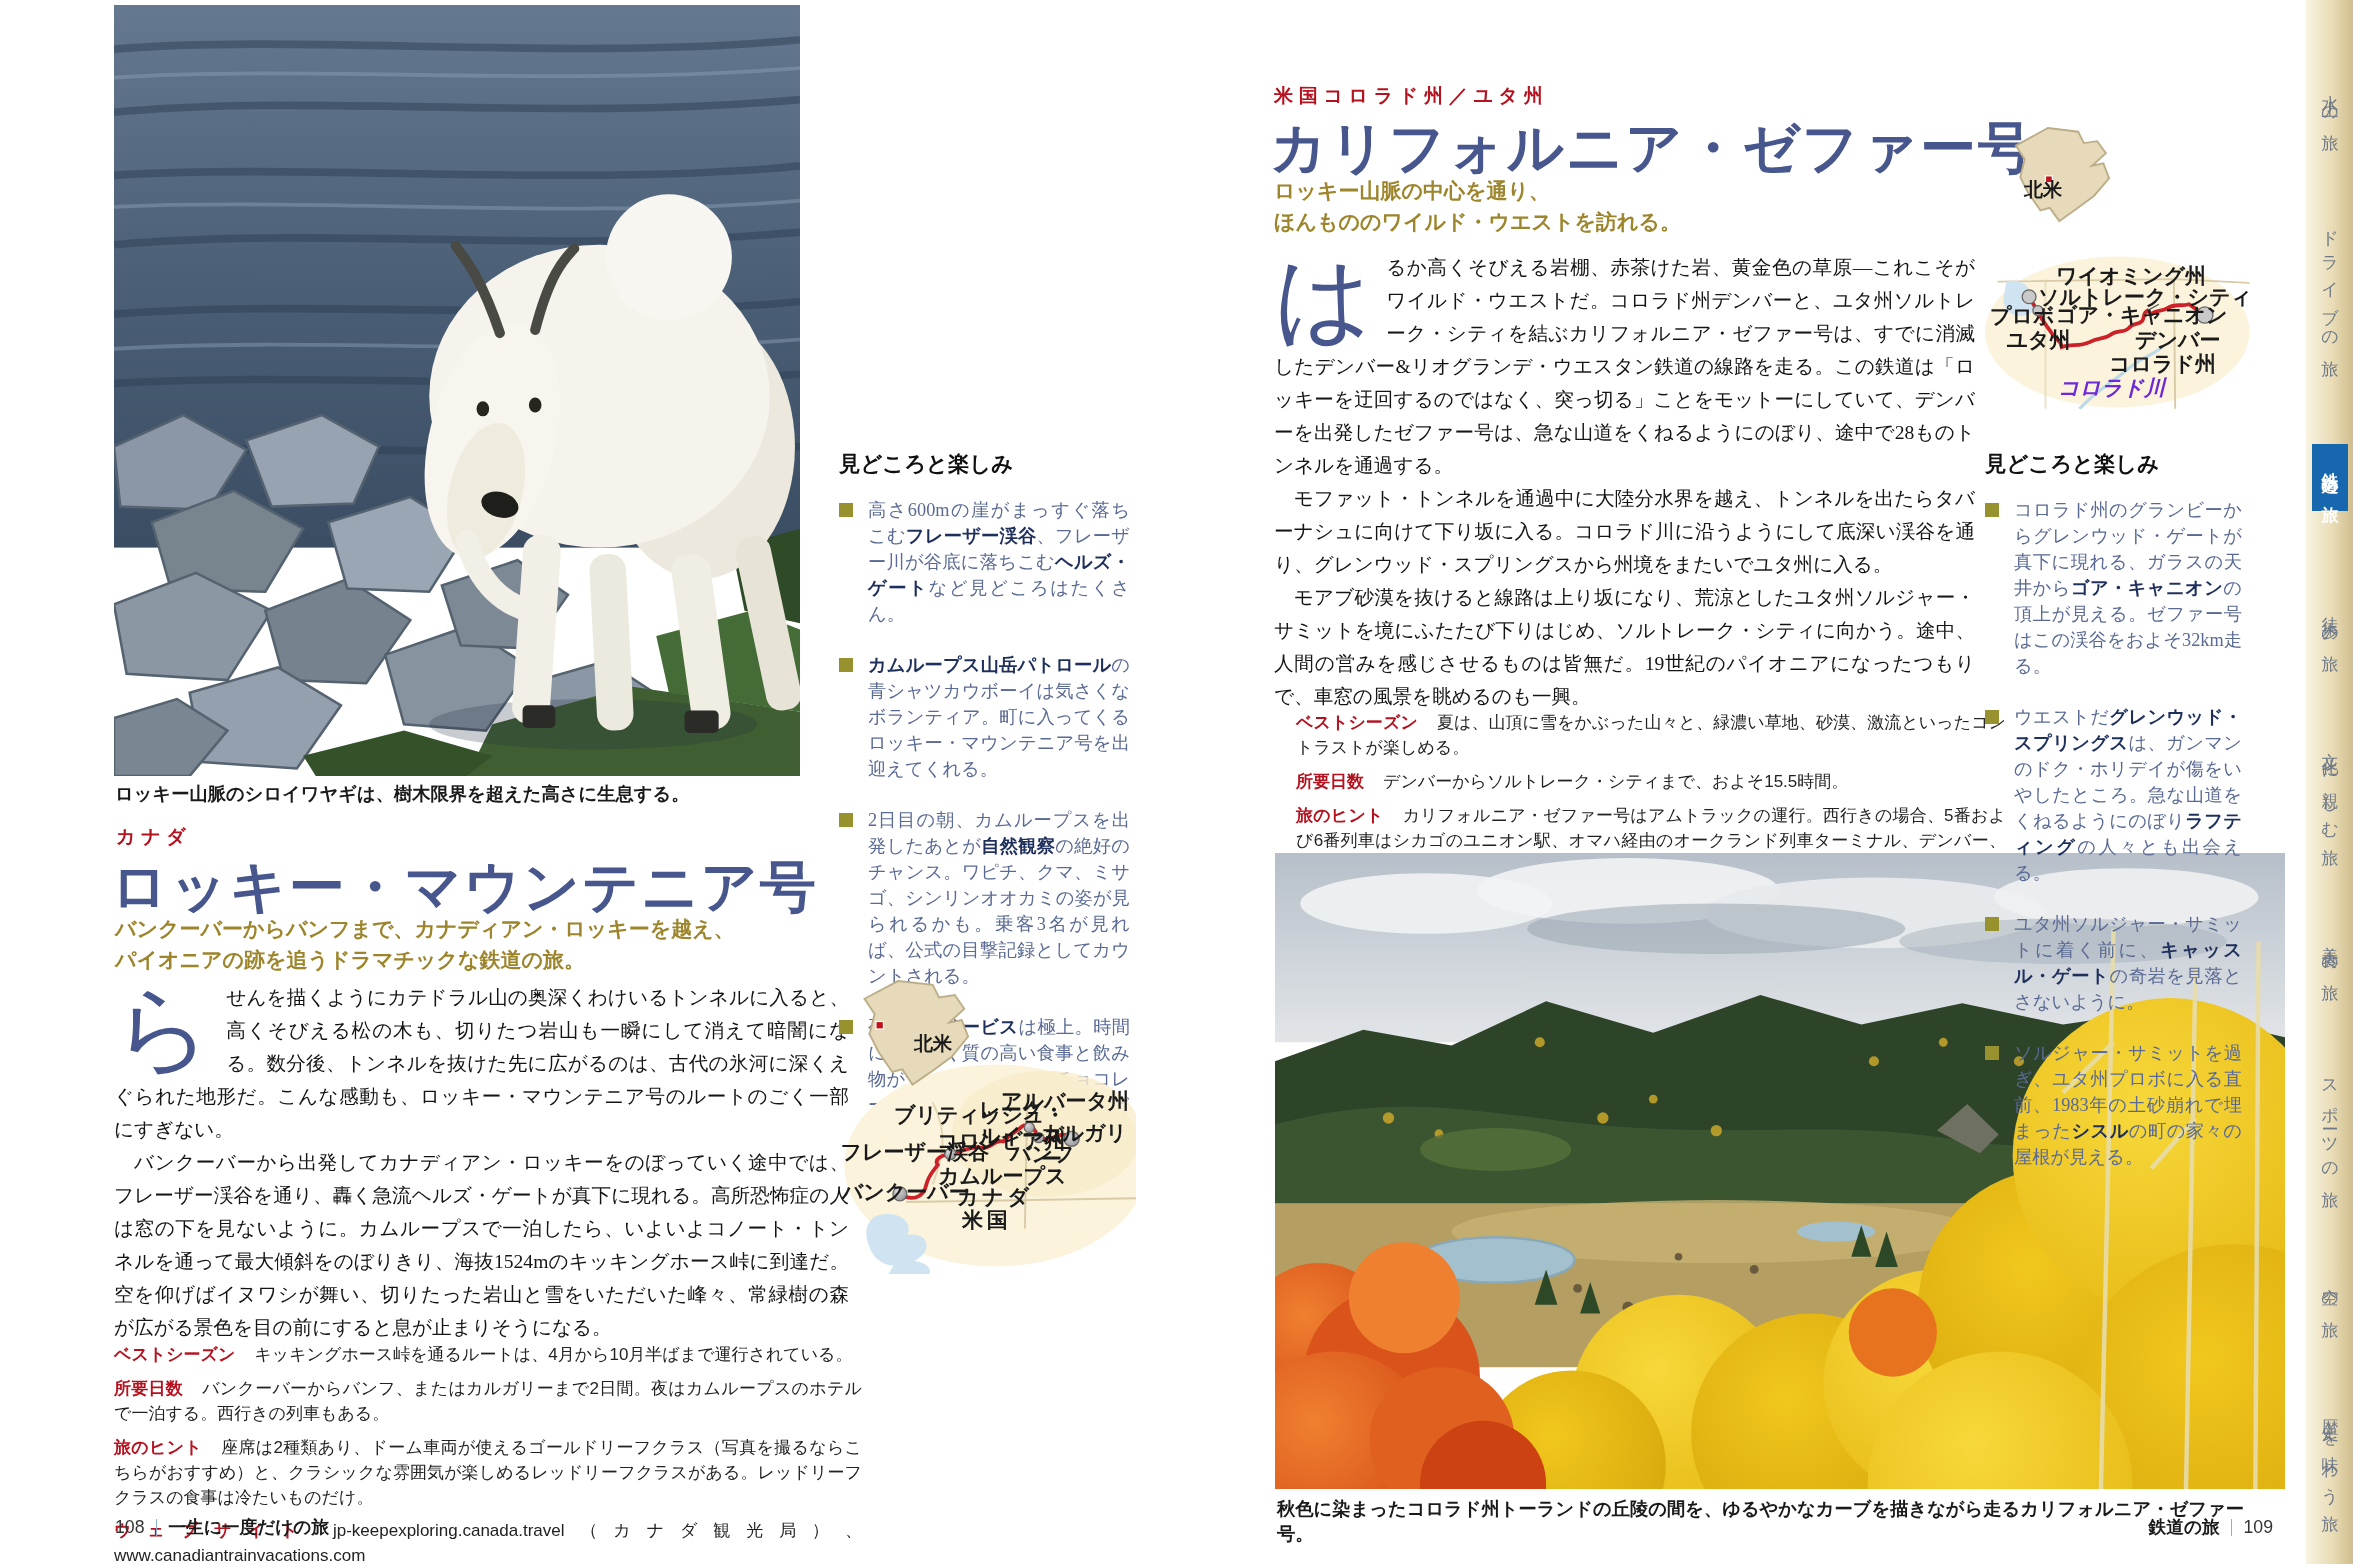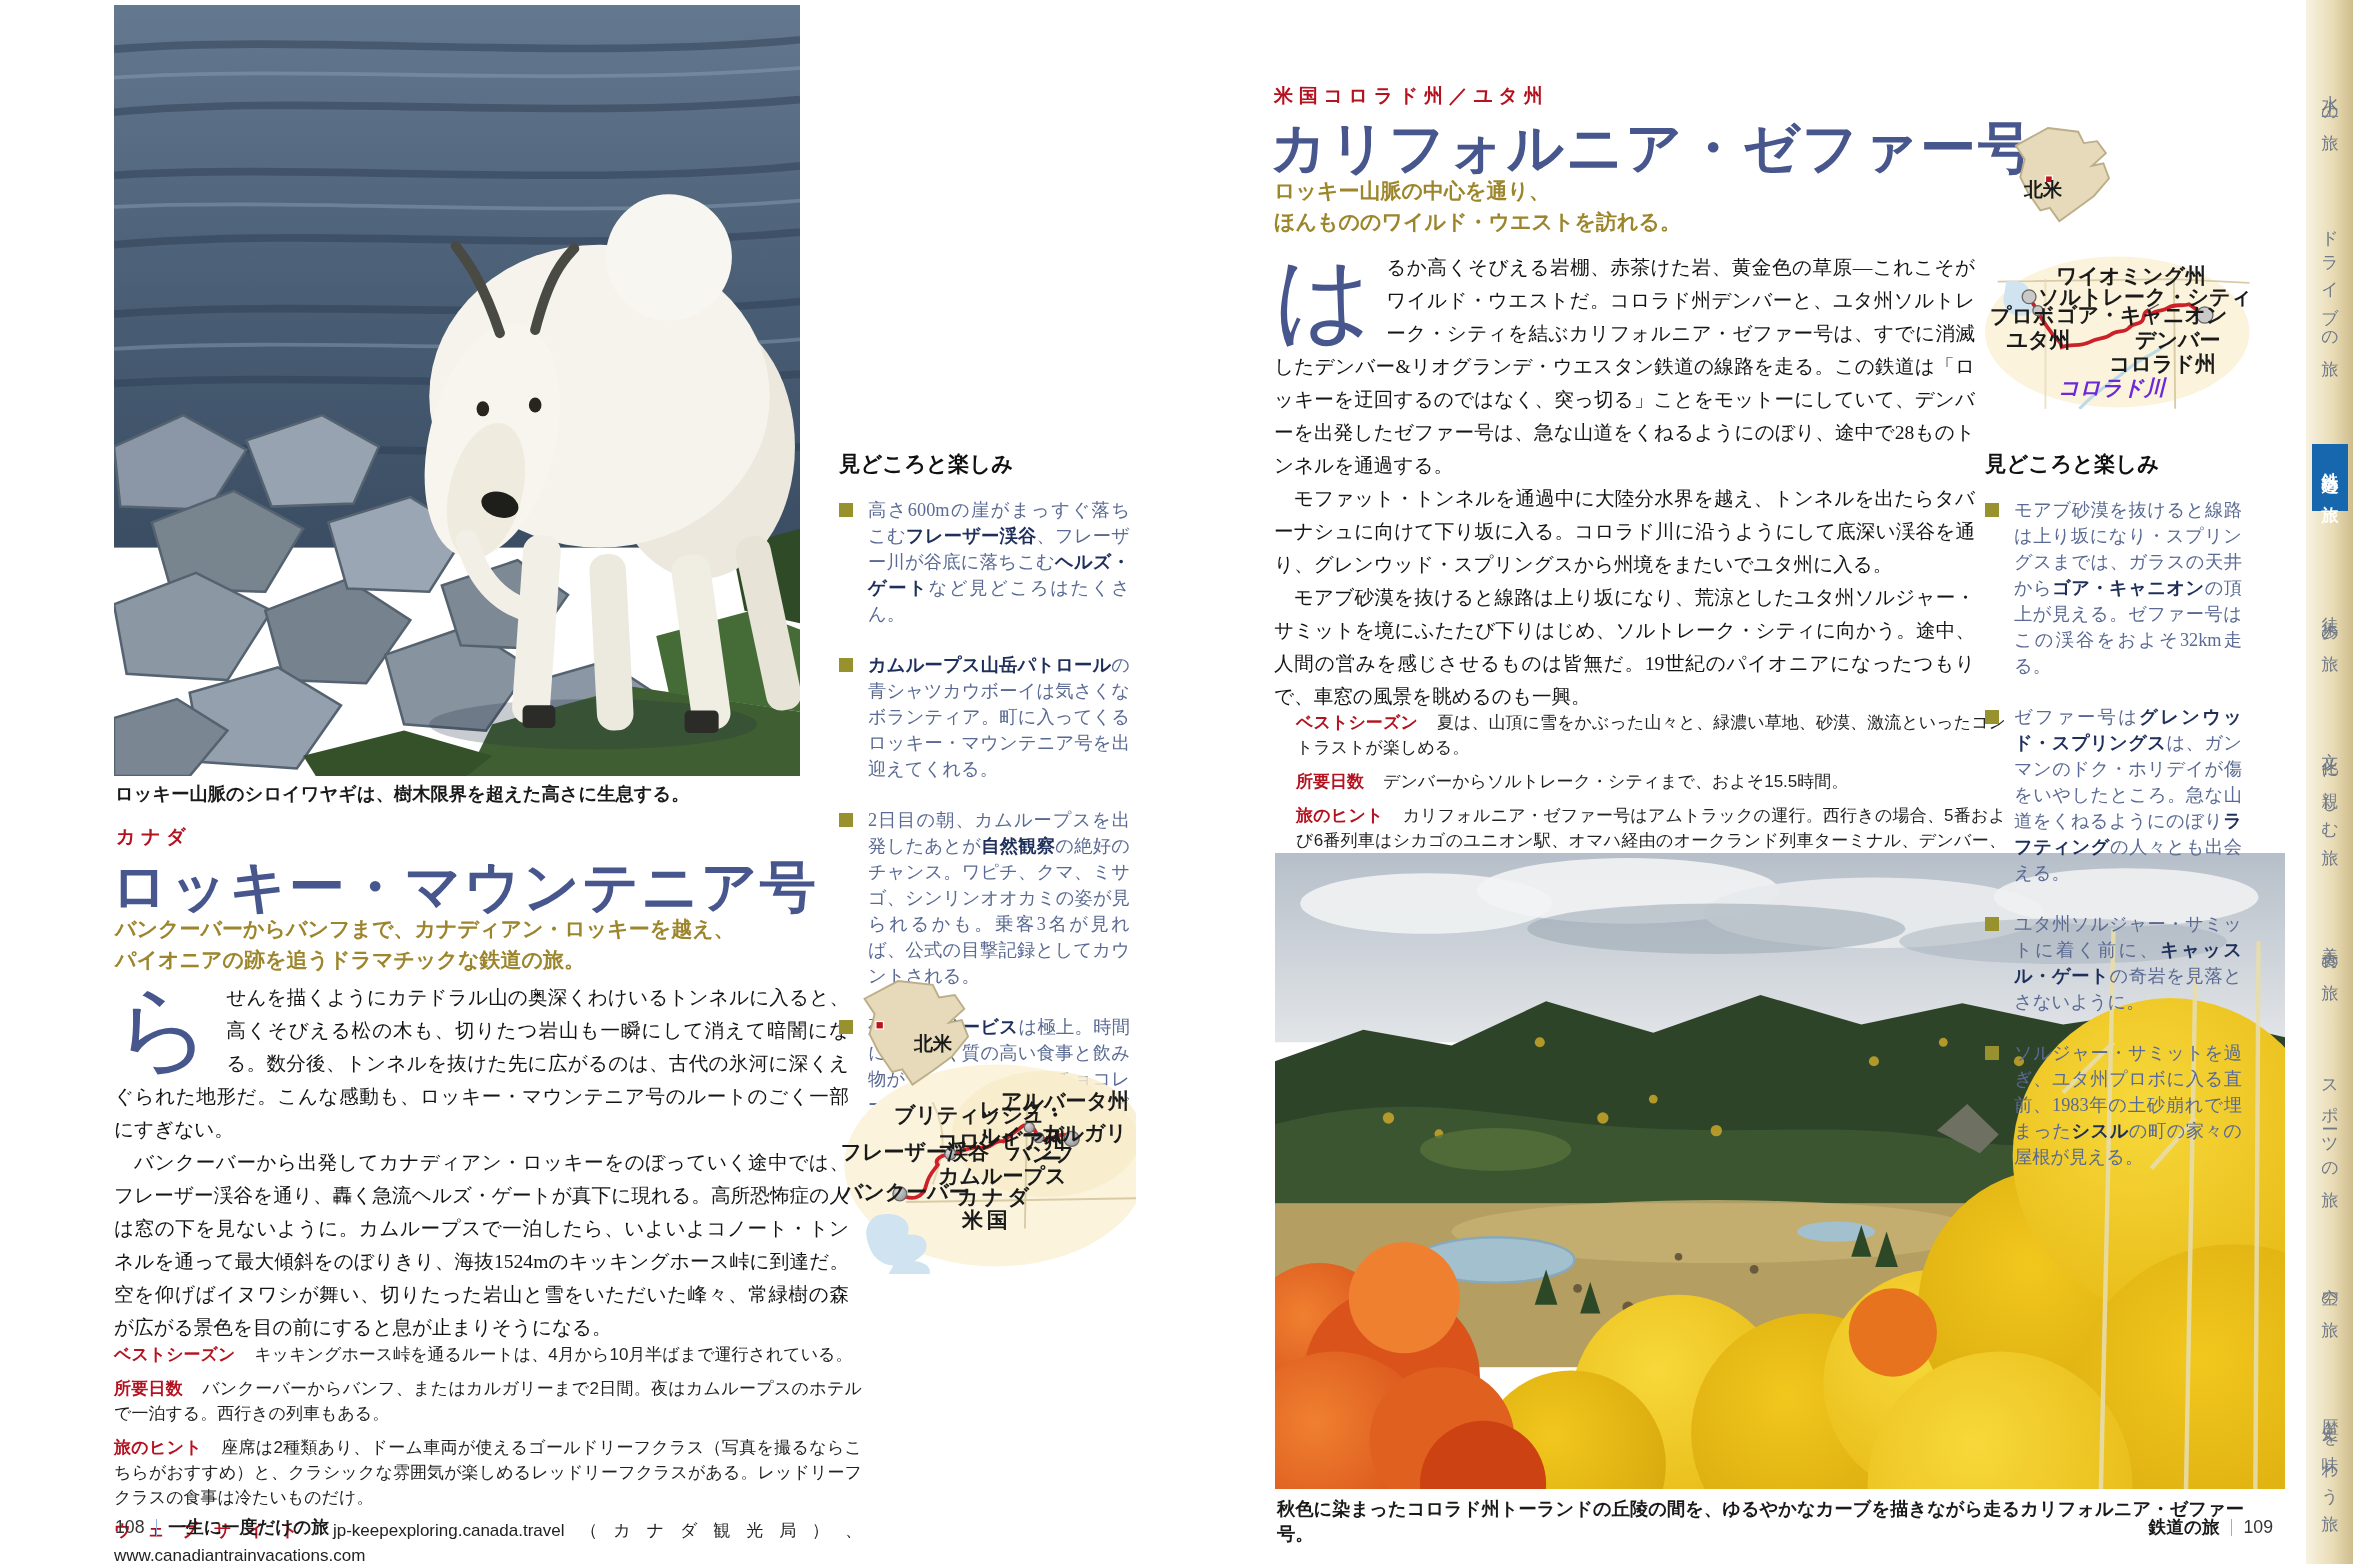--- a/index.html
+++ b/index.html
@@ -356,22 +356,22 @@
     <div class="map-label small" style="left:5px;top:179px;">プロボ</div>
     <div class="map-label small" style="left:71px;top:178px;">ゴア・キャニオン</div>
     <div class="map-label" style="left:21.4px;top:203px;">ユタ州</div>
     <div class="map-label" style="left:150px;top:203px;">デンバー</div>
     <div class="map-label" style="left:124px;top:227px;">コロラド州</div>
     <div class="map-label river" style="left:73px;top:251px;">コロラド川</div>
   </div>
 
   <div class="abs" style="left:1985px;top:449px;width:257px;">
     <h3 class="hl-h">見どころと楽しみ</h3>
-    <div class="hl-item"><span class="bullet"></span><span><span>モアブ砂漠を抜けると線路は上り坂になり・スプリングスまでは、ガラスの天井から</span><span class="b">ゴア・キャニオン</span><span>の頂上が見える。ゼファー号はこの渓谷をおよそ32km走る。</span></span></div>
-    <div class="hl-item"><span class="bullet"></span><span><span>ゼファー号は</span><span class="b">グレンウッド・スプリングス</span><span>は、ガンマンのドク・ホリデイが傷をいやしたところ。急な山道をくねるようにのぼり</span><span class="b">ラフティング</span><span>の人々とも出会える。</span></span></div>
+    <div class="hl-item"><span class="bullet"></span><span><span>コロラド州のグランビーからグレンウッド・ゲートが真下に現れる、ガラスの天井から</span><span class="b">ゴア・キャニオン</span><span>の頂上が見える。ゼファー号はこの渓谷をおよそ32km走る。</span></span></div>
+    <div class="hl-item"><span class="bullet"></span><span><span>ウエストだ</span><span class="b">グレンウッド・スプリングス</span><span>は、ガンマンのドク・ホリデイが傷をいやしたところ。急な山道をくねるようにのぼり</span><span class="b">ラフティング</span><span>の人々とも出会える。</span></span></div>
     <div class="hl-item"><span class="bullet"></span><span><span>ユタ州ソルジャー・サミットに着く前に、</span><span class="b">キャッスル・ゲート</span><span>の奇岩を見落とさないように。</span></span></div>
     <div class="hl-item"><span class="bullet"></span><span><span>ソルジャー・サミットを過ぎ、ユタ州プロボに入る直前、1983年の土砂崩れで埋まった</span><span class="b">シスル</span><span>の町の家々の屋根が見える。</span></span></div>
   </div>
 
   <nav class="sidebar">
     <div class="tab">水上の旅</div>
     <div class="tab">ドライブの旅</div>
     <div class="tab active">鉄道の旅</div>
     <div class="tab">徒歩の旅</div>
     <div class="tab">文化に親しむ旅</div>

